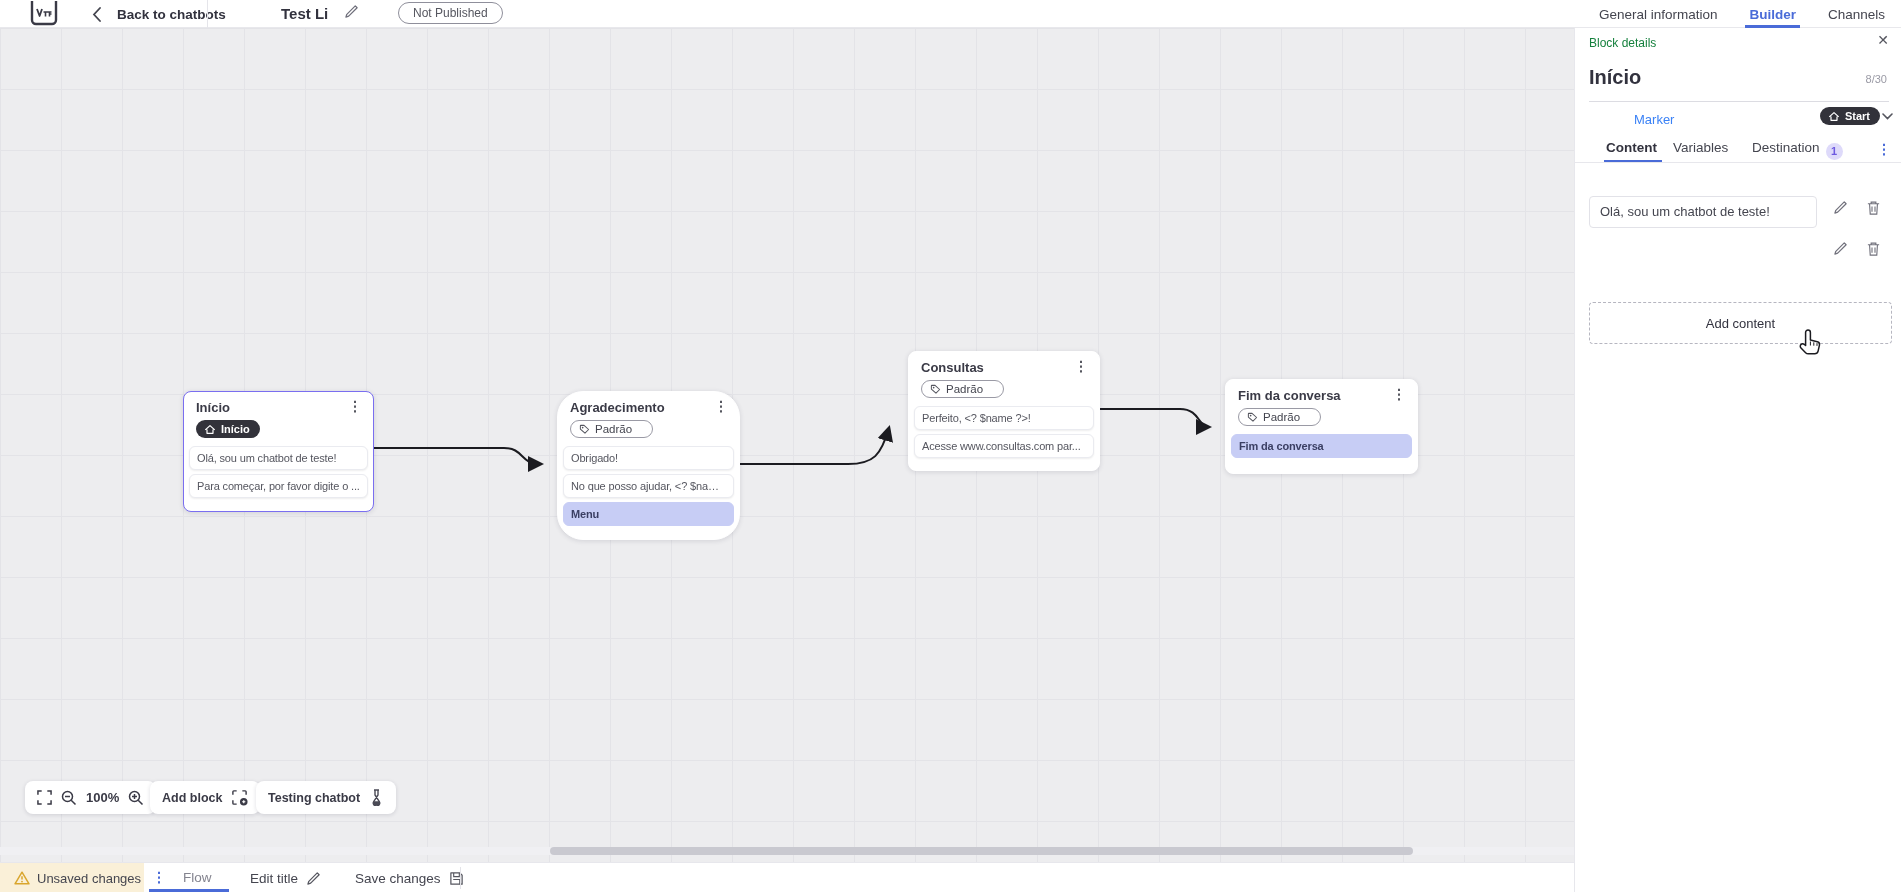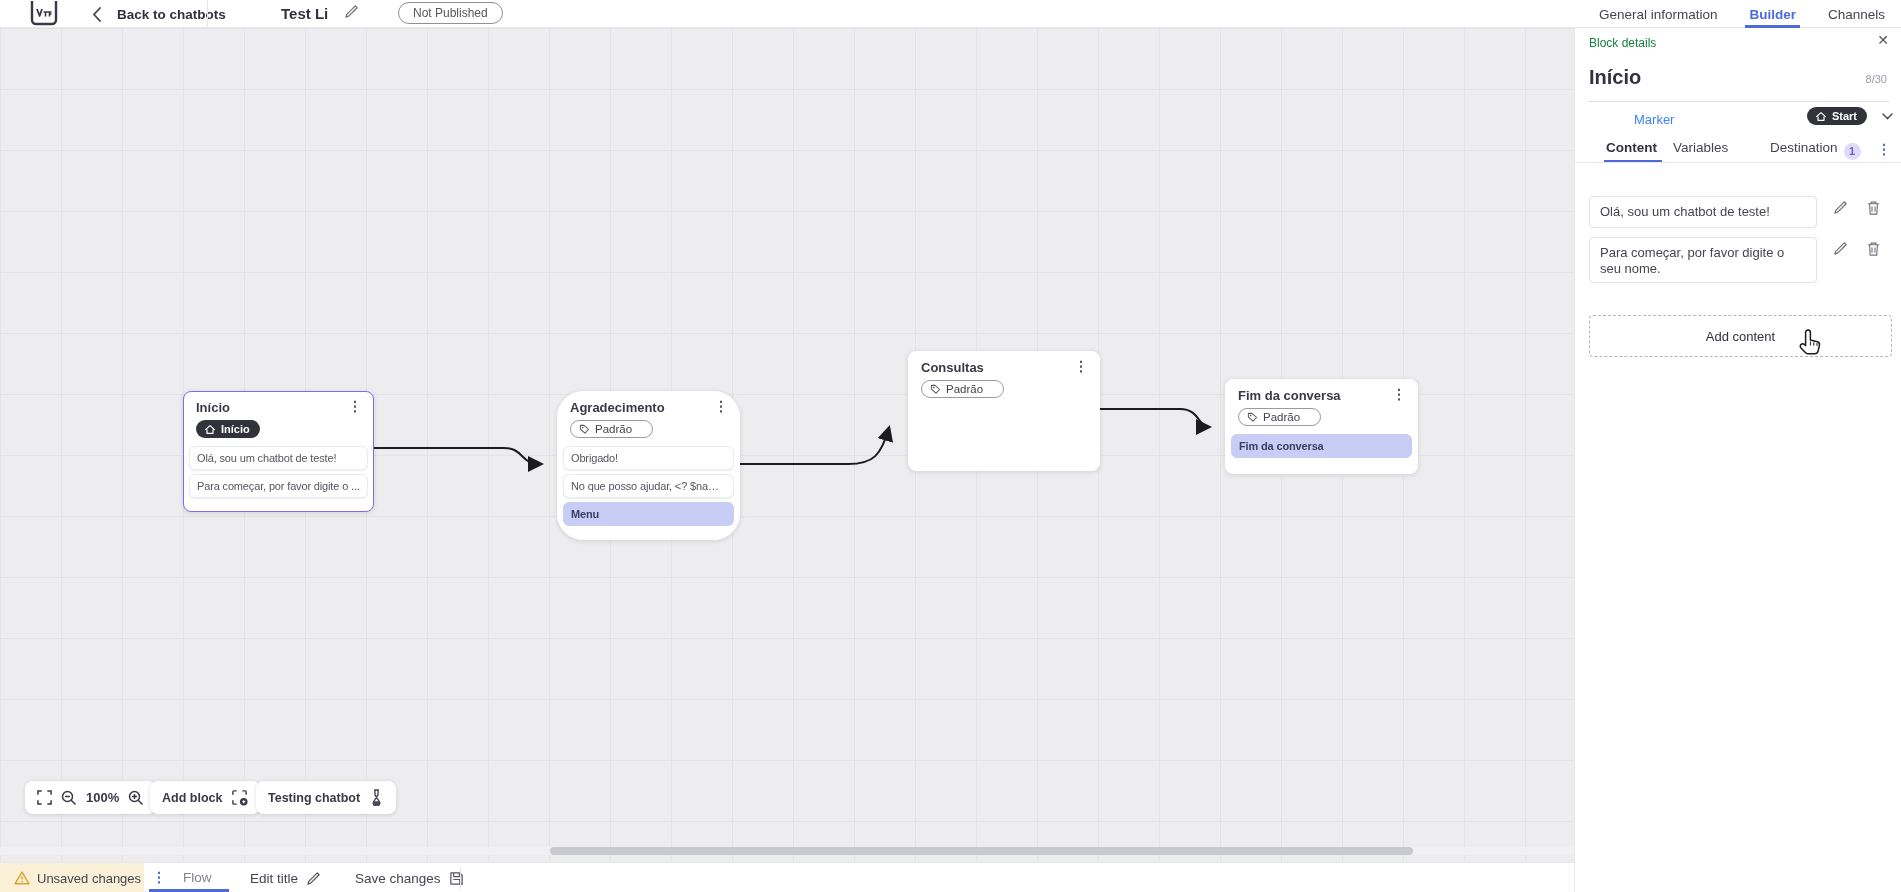--- a/index.html
+++ b/index.html
@@ -63,42 +63,42 @@
 
   
   .panel { position:absolute; left:1574px; top:28px; width:327px; height:864px;
     background:#fff; border-left:1px solid #e7e7ec; z-index:4; }
   .panel-head { position:absolute; left:14px; top:8px; font-size:12px; color:#15803d; }
   .panel-close { position:absolute; right:12px; top:4px; font-size:14px; color:#55565f; cursor:pointer; }
   .block-name { position:absolute; left:14px; top:38px; font-size:20px; font-weight:700; color:#32323e; }
   .name-counter { position:absolute; right:14px; top:45px; font-size:11px; color:#9a9aa5; }
   .name-underline { position:absolute; left:14px; right:12px; top:73px; height:1px; background:#dcdce2; }
   .marker-label { position:absolute; left:14px; top:84px; font-size:13px; color:#3b82f6;margin-left:45px; }
-  .marker-select { position:absolute; right:8px; top:79px; display:flex; align-items:center; gap:15px; cursor:pointer; }
+  .marker-select { position:absolute; right:8px; top:79px; display:flex; align-items:center; gap:2px; cursor:pointer; }
   .panel-tabs { position:absolute; left:0; right:0; top:112px; height:23px; }
   .ptab { position:absolute; font-size:13.5px; color:#44454f; cursor:pointer; }
   .ptab.active { color:#32323e; font-weight:700; }
   .ptab-underline { position:absolute; left:29px; top:20px; width:58px; height:3px; background:#4a6bd8; }
   .panel-tabs-divider { position:absolute; left:0; right:0; top:134px; height:1px; background:#e7e7ec; }
   .dest-badge { display:inline-flex; align-items:center; justify-content:center; width:17px; height:17px;
     border-radius:50%; background:#dedafa; color:#6e5ae0; font-size:11px; font-weight:700;
     vertical-align:-3px; margin-left:6px; }
   .panel-kebab { position:absolute; right:10px; top:113px; color:#4a6bd8; font-size:14px; font-weight:700; cursor:pointer; }
 
   .citem-box { position:absolute; left:14px; width:228px; border:1px solid #e2e2e8; border-radius:4px;
     background:#fff; font-size:13px; color:#44454f; padding:7px 10px; line-height:16px; cursor:text; }
   .citem1 { top:168px; height:32px; white-space:nowrap; overflow:hidden; }
   .citem2 { top:209px; height:46px; }
   .row-icons { position:absolute; display:flex; gap:18px; color:#71717c; }
   .icons1 { left:258px; top:172px; }
   .icons2 { left:258px; top:213px; }
   .icon-btn { cursor:pointer; }
   .add-content { position:absolute; left:14px; right:9px; top:274px; height:42px;
     border:1px dashed #b6b6c0; border-radius:4px; display:flex; align-items:center; justify-content:center;
-    font-size:13px; color:#32323e; cursor:pointer; background:#fff;margin-top:13px; }
+    font-size:13px; color:#32323e; cursor:pointer; background:#fff; }
 
   
   .bottombar { position:absolute; left:0; top:862px; width:1574px; height:30px; background:#fff;
     border-top:1px solid #e7e7ec; z-index:5; }
   .unsaved { position:absolute; left:0; top:0; width:144px; height:30px; background:#faf0d8;
     display:flex; align-items:center; gap:7px; padding-left:14px; font-size:13px; color:#45464f; }
   .bb-kebab { position:absolute; left:152px; top:6px; color:#4a6bd8; font-size:14px; font-weight:700; cursor:pointer; }
   .bb-flow { position:absolute; left:183px; top:7px; font-size:13.5px; color:#84848f; cursor:pointer; }
   .bb-flow-underline { position:absolute; left:149px; bottom:0; width:80px; height:3px; background:#4a6bd8; }
   .bb-item { position:absolute; top:0; height:30px; display:flex; align-items:center; gap:8px;
@@ -207,20 +207,24 @@
     </div>
     <div class="pill-row">
       <span class="tag-pill">
         <svg width="11" height="11" viewBox="0 0 12 12">
             <path d="M1.5 5.5 V2 a.5.5 0 01.5-.5 h3.5 L10.5 6 6.5 10 z" fill="none" stroke="#55565f" stroke-width="1.1" stroke-linejoin="round"></path>
             <circle cx="4" cy="4" r="0.9" fill="#55565f"></circle>
           </svg>
         <span>Padrão</span>
       </span>
     </div>
+    <div class="node-items">
+      <div class="node-item">Perfeito, &lt;? $name ?&gt;!</div>
+      <div class="node-item">Acesse www.consultas.com par...</div>
+    </div>
   </div>
 
   <div class="node" style="left:1225px; top:351px; width:193px; height:95px;">
     <div class="node-head">
       <span class="node-title">Fim da conversa</span>
       <span class="kebab">⋮</span>
     </div>
     <div class="pill-row">
       <span class="tag-pill">
         <svg width="11" height="11" viewBox="0 0 12 12">
@@ -301,41 +305,40 @@
     <span>
       <svg width="11" height="7" viewBox="0 0 11 7">
           <path d="M1 1 l4.5 4.5 L10 1" fill="none" stroke="#55565f" stroke-width="1.6" stroke-linecap="round"></path>
         </svg>
     </span>
   </div>
 
   <div class="panel-tabs">
     <span class="ptab active" style="left:31px;">Content</span>
     <span class="ptab" style="left:98px;">Variables</span>
-    <span class="ptab" style="left:177px;margin-left:18px;"><span>Destination</span><span class="dest-badge">1</span></span>
+    <span class="ptab" style="left:177px;"><span>Destination</span><span class="dest-badge">1</span></span>
     <span class="ptab-underline"></span>
   </div>
   <div class="panel-kebab">⋮</div>
   <div class="panel-tabs-divider"></div>
 
   <div class="citem-box citem1">Olá, sou um chatbot de teste!</div>
   <div class="row-icons icons1">
     <span class="icon-btn">
       <svg width="15" height="15" viewBox="0 0 16 16">
           <path d="M12 2l2 2-9 9-3 1 1-3 9-9z" fill="none" stroke="currentColor" stroke-width="1.3" stroke-linejoin="round"></path>
         </svg>
     </span>
     <span class="icon-btn">
       <svg width="15" height="16" viewBox="0 0 16 17">
           <path d="M2 4h12 M5.5 4V2.2h5V4 M3.8 4l.7 11h7l.7-11 M6.4 7v5.5 M9.6 7v5.5" fill="none" stroke="currentColor" stroke-width="1.2"></path>
         </svg>
     </span>
   </div>
 
-  <div class="citem-box citem2">Para começar, por favor digite o seu nome.</div>
   <div class="row-icons icons2">
     <span class="icon-btn">
       <svg width="15" height="15" viewBox="0 0 16 16">
           <path d="M12 2l2 2-9 9-3 1 1-3 9-9z" fill="none" stroke="currentColor" stroke-width="1.3" stroke-linejoin="round"></path>
         </svg>
     </span>
     <span class="icon-btn">
       <svg width="15" height="16" viewBox="0 0 16 17">
           <path d="M2 4h12 M5.5 4V2.2h5V4 M3.8 4l.7 11h7l.7-11 M6.4 7v5.5 M9.6 7v5.5" fill="none" stroke="currentColor" stroke-width="1.2"></path>
         </svg>

